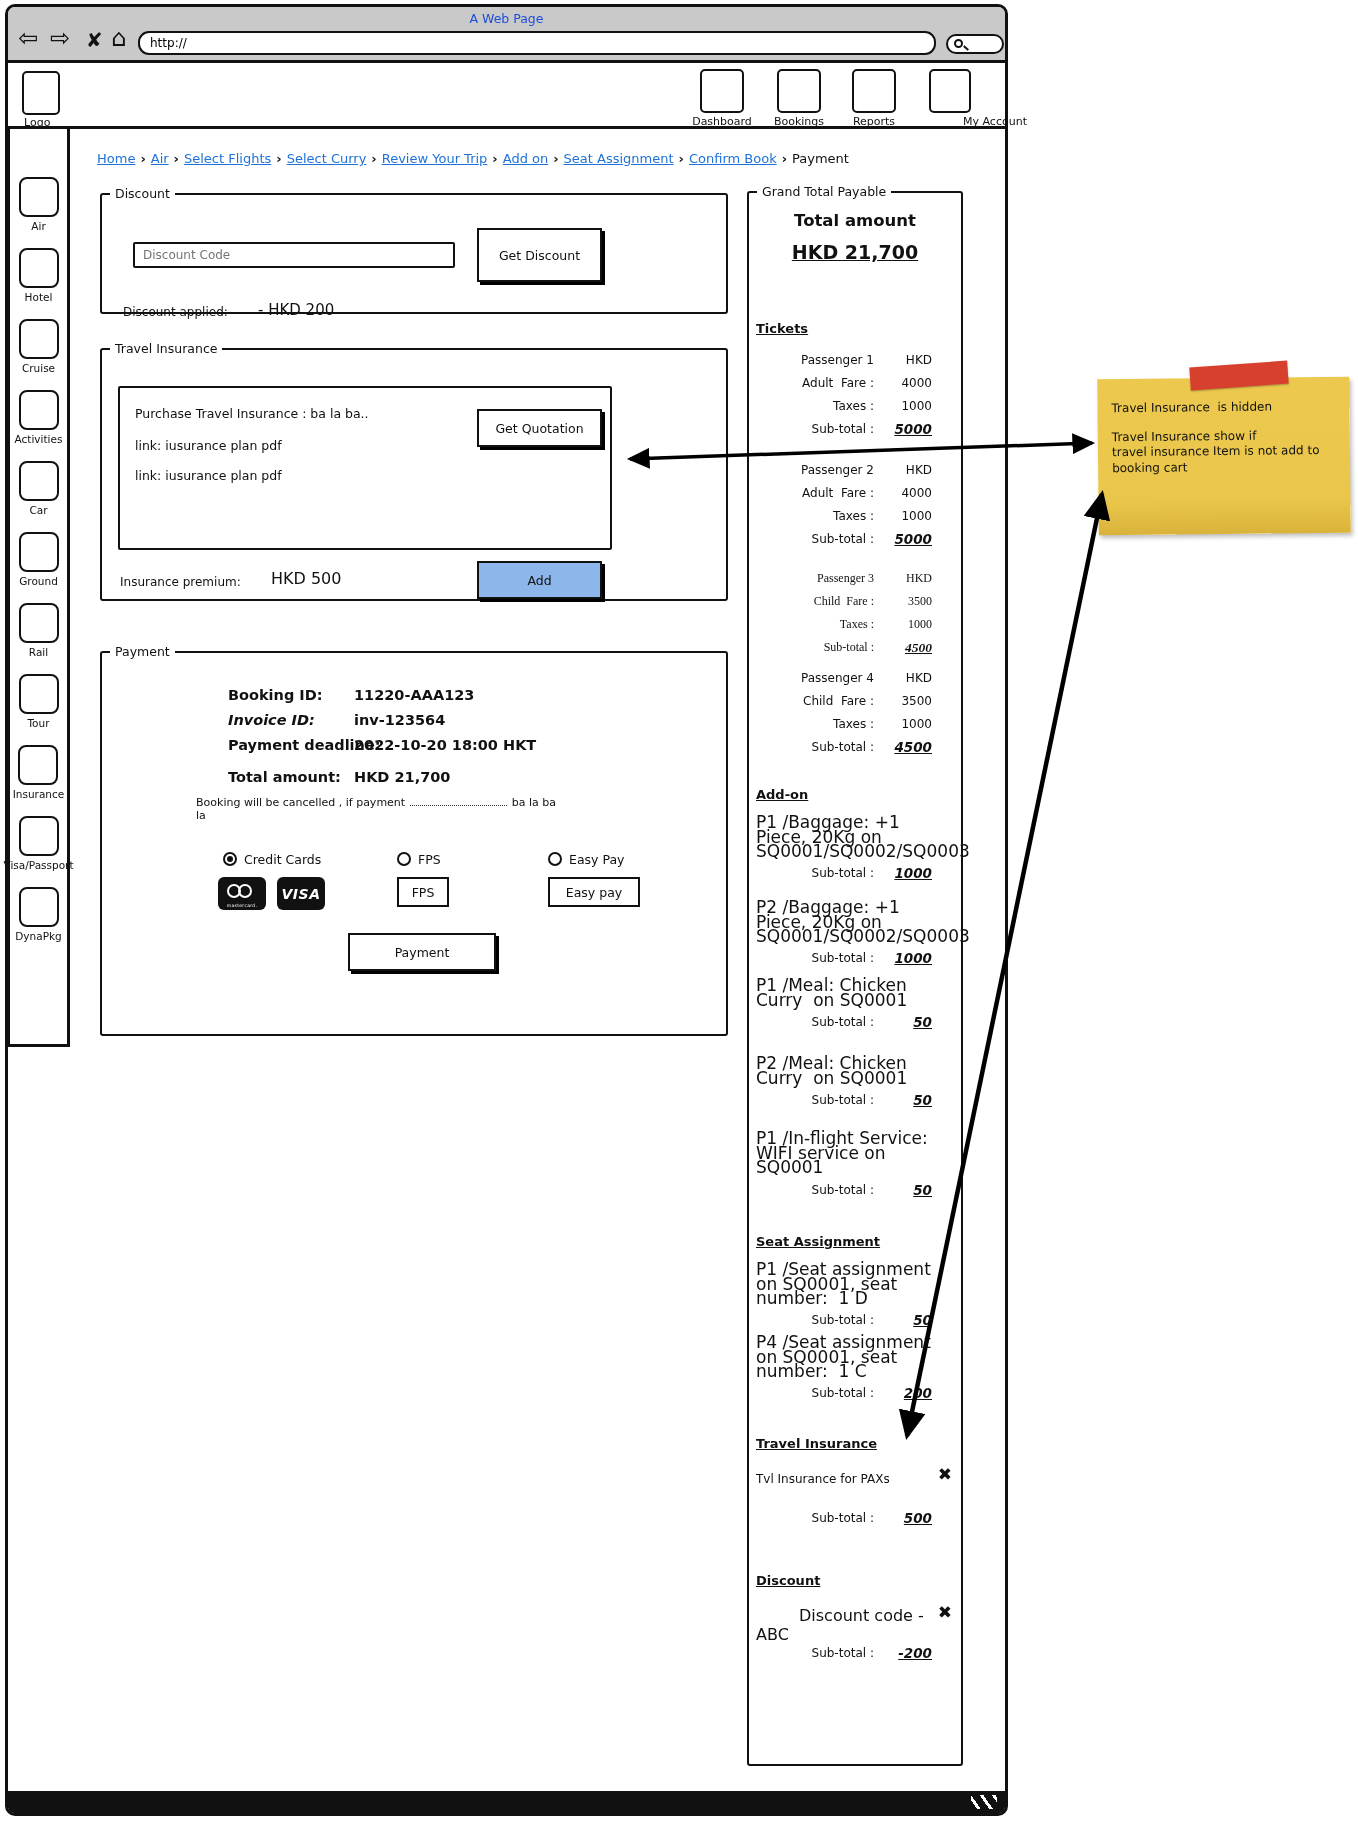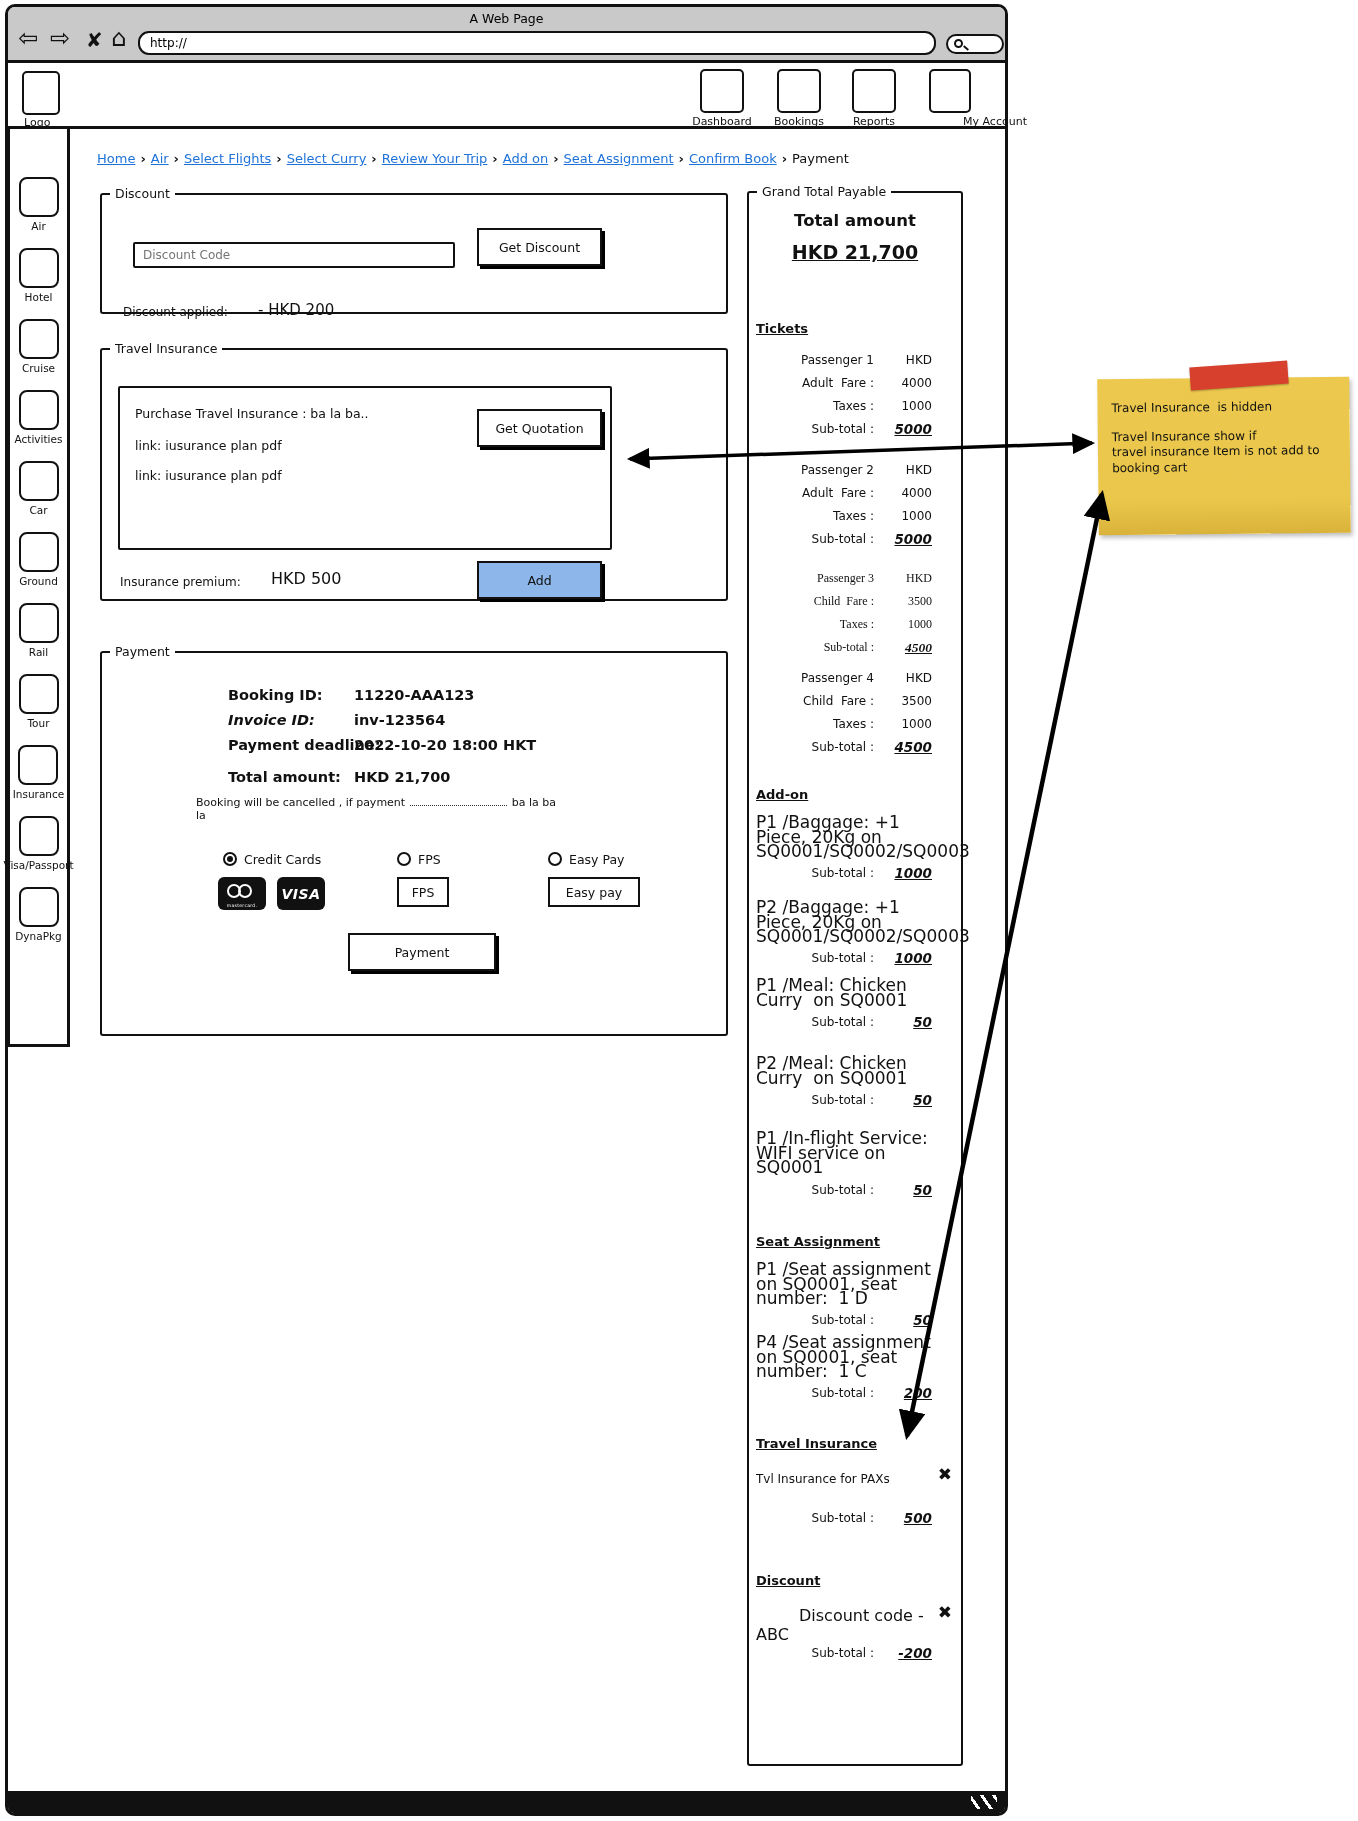--- a/index.html
+++ b/index.html
@@ -3,21 +3,21 @@
 <meta charset="utf-8">
 <style>
   * { margin:0; padding:0; box-sizing:border-box; }
   html,body { width:1358px; height:1821px; background:#fff; font-family:"DejaVu Sans",sans-serif; color:#111; }
   body { position:relative; overflow:hidden; }
   .abs { position:absolute; }
 
   
   .bwindow { left:5px; top:4px; width:1003px; height:1812px; border:3px solid #111; border-radius:10px; background:#fff; }
   .chrome { left:0; top:0; right:0; height:56px; background:#c9c9c9; border-bottom:3px solid #111; border-radius:7px 7px 0 0; }
-  .btitle { width:100%; text-align:center; top:4px; font-size:12.5px; color:#000000; }
+  .btitle { width:100%; text-align:center; top:4px; font-size:12.5px; color:#1d4ed8; }
   .navicon { font-family:"DejaVu Sans",sans-serif; font-size:24px; line-height:26px; color:#111; cursor:pointer; }
   .urlbar { left:130px; top:24px; width:798px; height:24px; border:2px solid #111; border-radius:11px; background:#fff; font-size:12px; padding:0 10px; font-family:"DejaVu Sans",sans-serif; }
   .searchpill { left:938px; top:27px; width:58px; height:20px; border:2px solid #111; border-radius:10px; background:#fff; }
   .lens { left:6px; top:3px; width:9px; height:9px; border:2px solid #111; border-radius:50%; }
   .lenshandle { left:15px; top:11px; width:6px; height:2px; background:#111; transform:rotate(40deg); }
 
   
   .hdr { left:0; top:56px; right:0; height:66px; border-bottom:3px solid #111; background:#fff; }
   .navbox { width:44px; height:44px; border:2px solid #111; border-radius:5px; background:#fff; top:6px; cursor:pointer; }
   .navlbl { top:52px; font-size:11px; white-space:nowrap; text-align:center; }
@@ -173,21 +173,21 @@
     </div>
 </div>
 
 <div class="abs crumbs">
   <a>Home</a><span class="sep">›</span><a>Air</a><span class="sep">›</span><a>Select Flights</a><span class="sep">›</span><a>Select Curry</a><span class="sep">›</span><a>Review Your Trip</a><span class="sep">›</span><a>Add on</a><span class="sep">›</span><a>Seat Assignment</a><span class="sep">›</span><a>Confirm Book</a><span class="sep">›</span><span class="current">Payment</span>
 </div>
 
 <fieldset class="wf" style="left:100px;top:186px;width:628px;height:128px;">
   <legend>Discount</legend>
   <input class="abs dcinput" placeholder="Discount Code" style="">
-  <div class="btn" style="left:375px;top:27px;width:125px;height:38px;">
+  <div class="btn" style="left:375px;top:27px;width:125px;height:54px;">
       <span>Get Discount</span>
     </div>
   <div class="abs applylbl">Discount applied:</div>
   <div class="abs applyval">- HKD 200</div>
 </fieldset>
 
 <fieldset class="wf" style="left:100px;top:341px;width:628px;height:260px;">
   <legend>Travel Insurance</legend>
   <div class="abs tibox">
     <div class="ln" style="top:18px;">Purchase Travel Insurance : ba la ba..</div>

